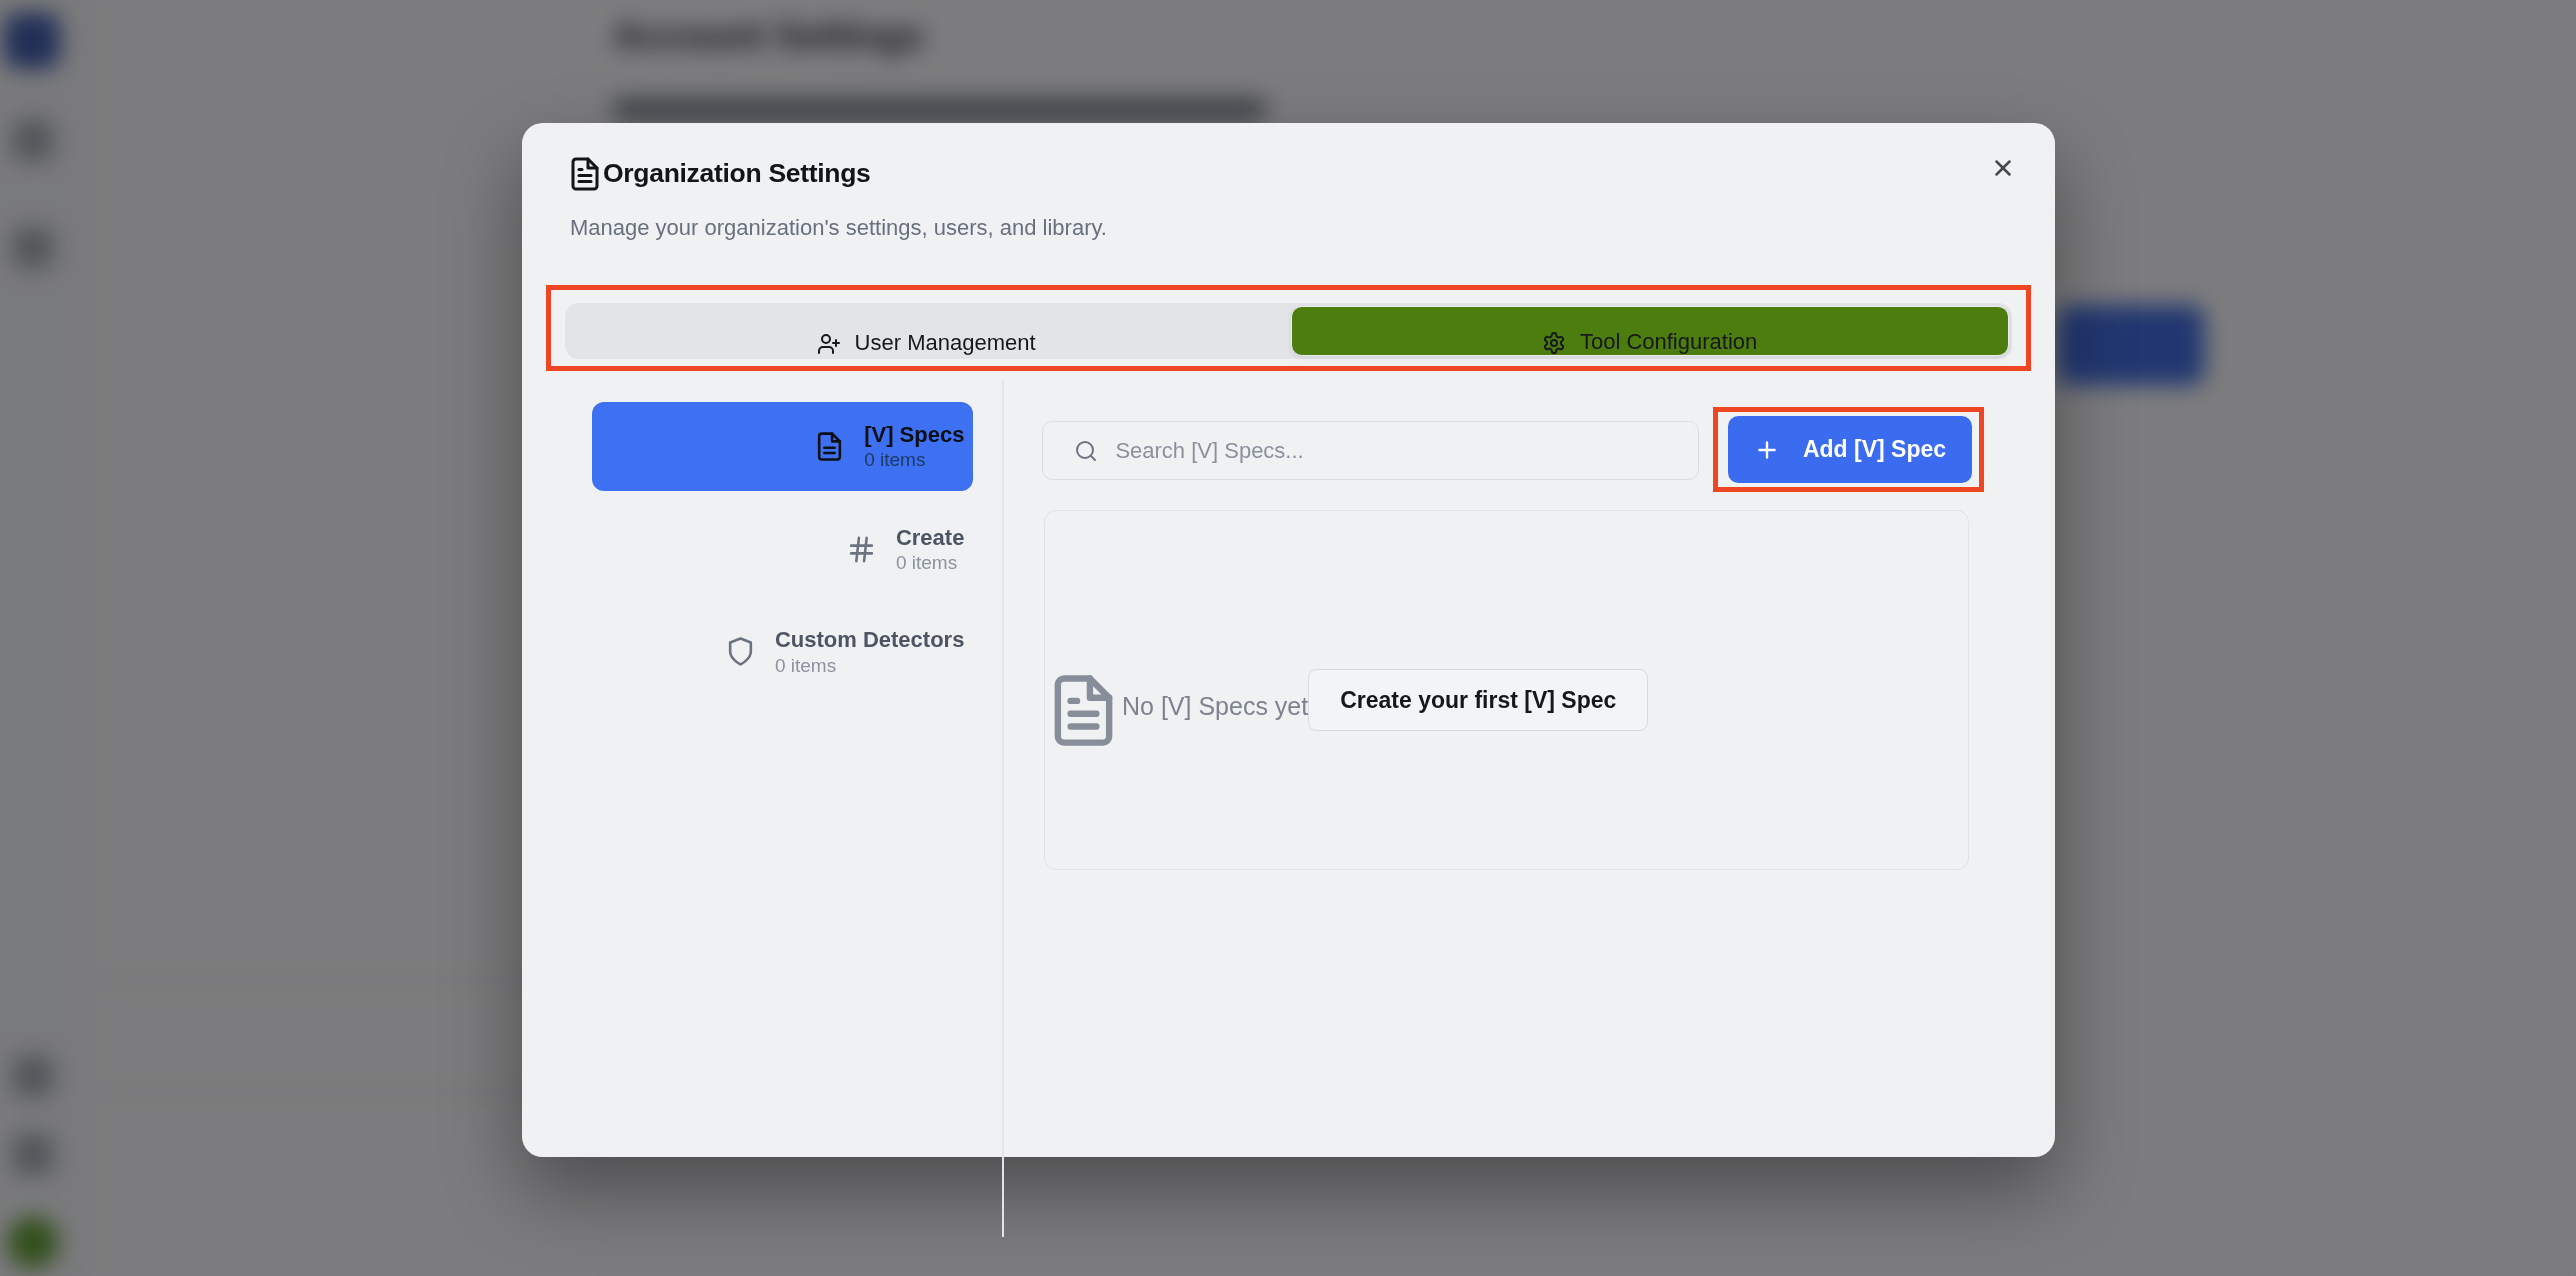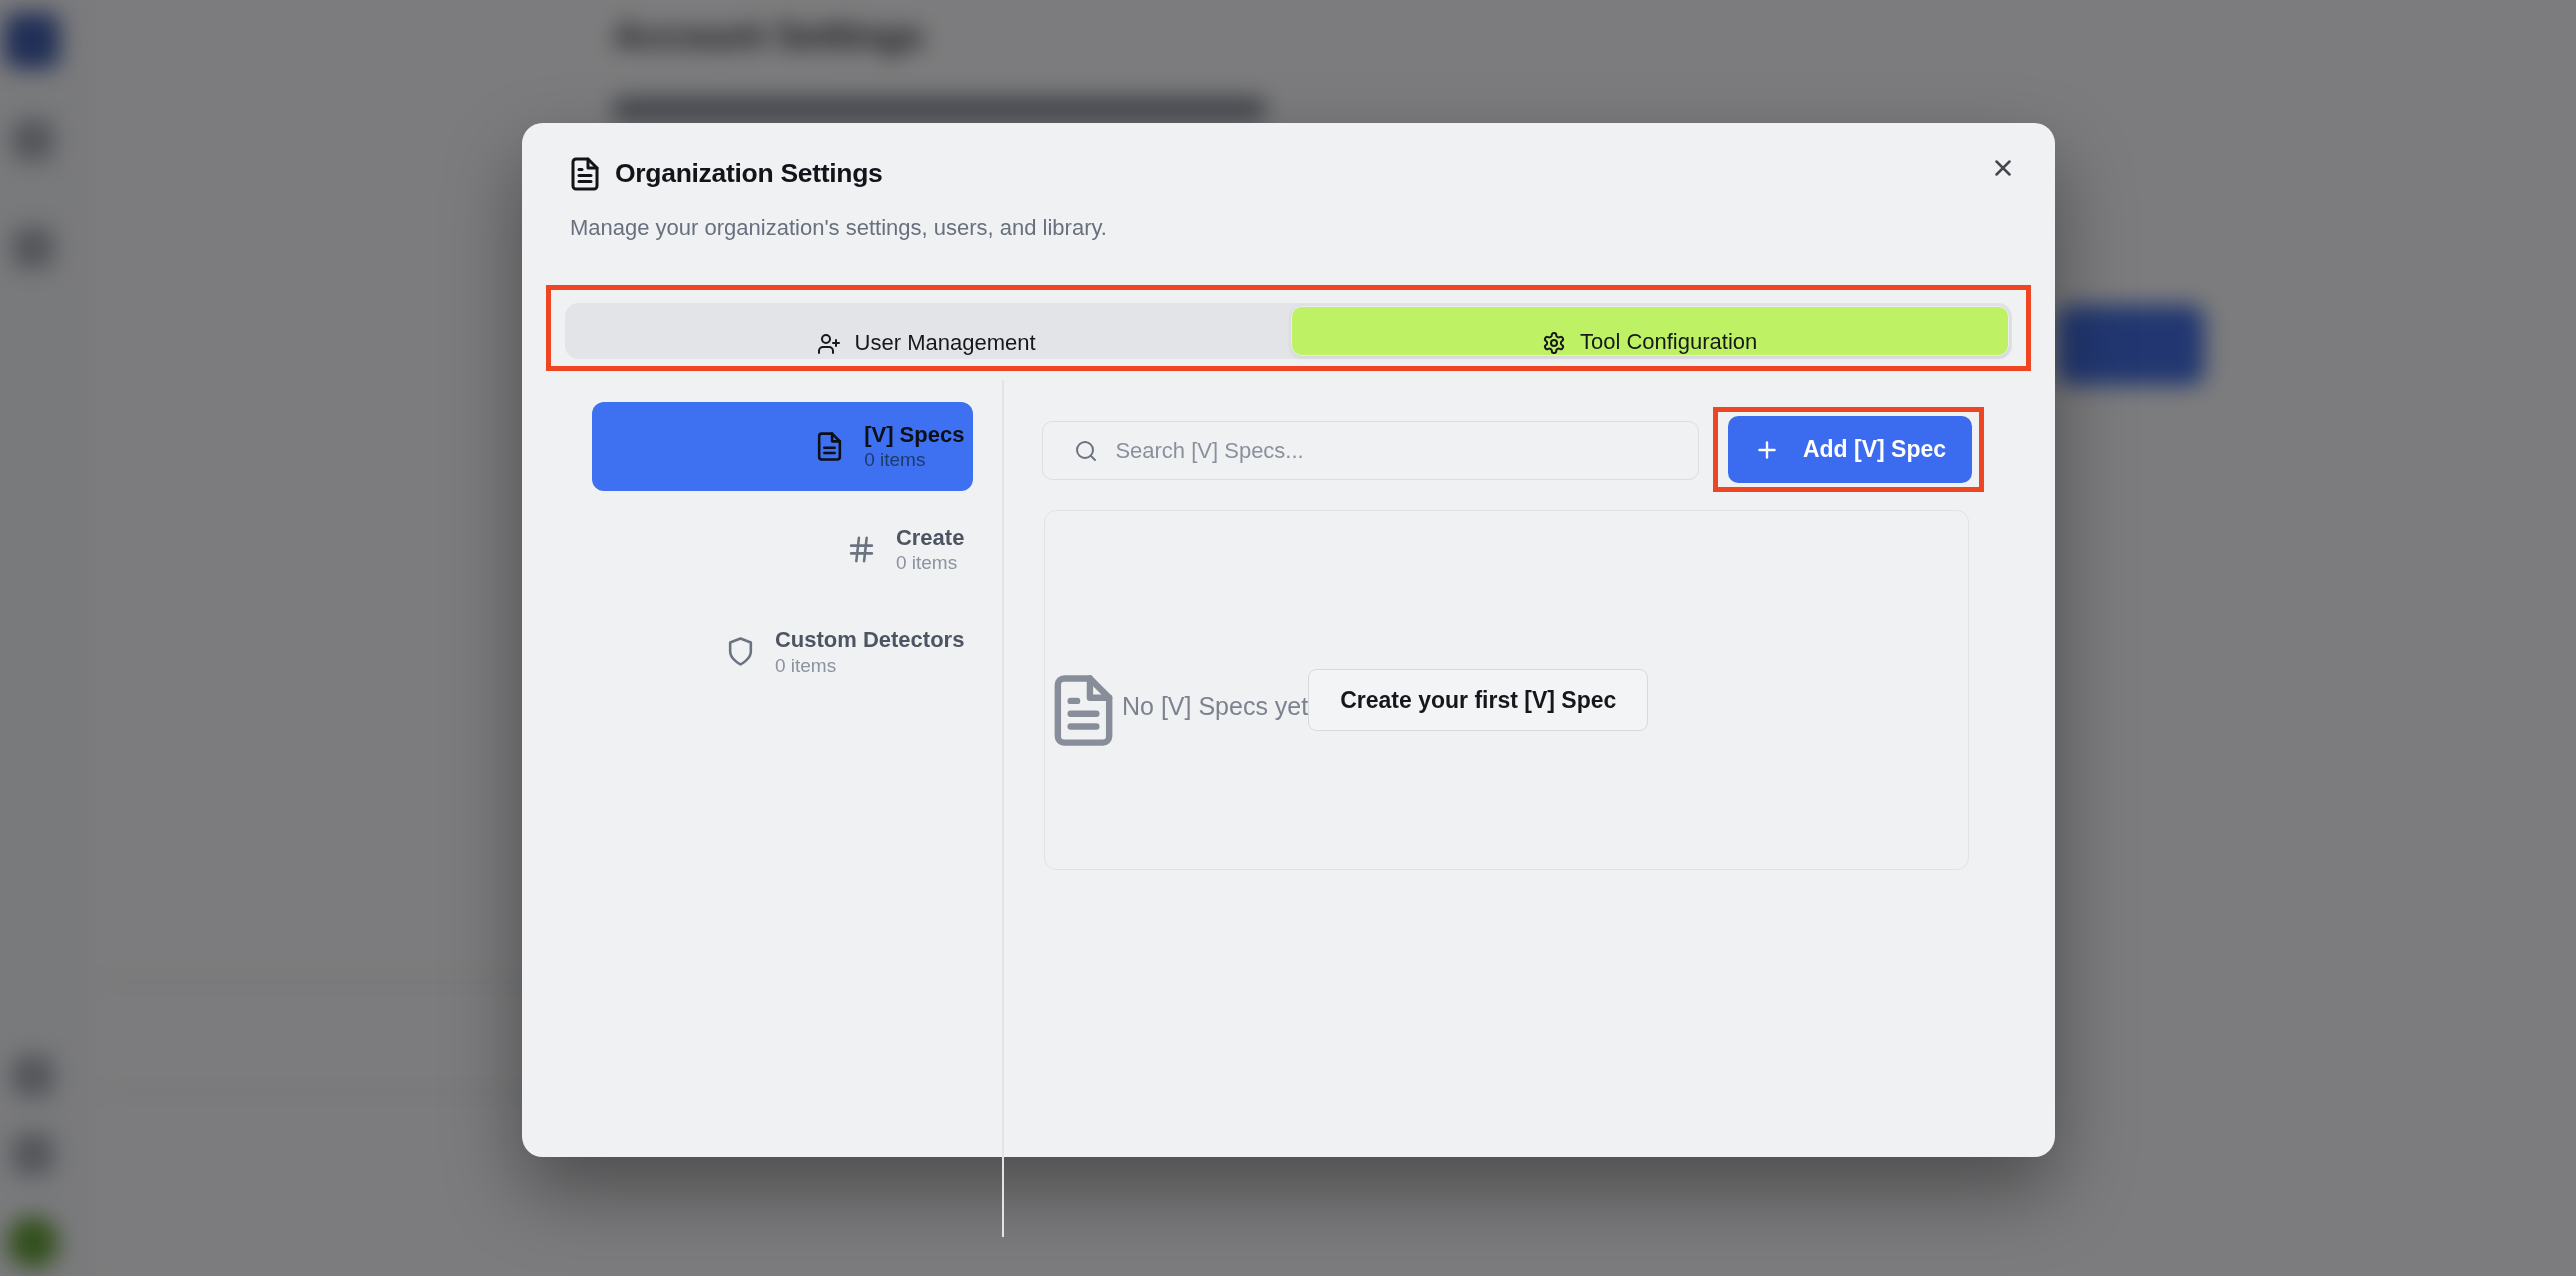--- a/index.html
+++ b/index.html
@@ -20,37 +20,37 @@
   .bg-hline{position:absolute;left:120px;height:1.7px;background:#c9ccd1;}
   .bg-hline.h1{top:975px;width:547px;}
   .bg-hline.h2{top:1084px;width:547px;}
   .bg-bluebtn{position:absolute;left:2046px;top:310px;width:145px;height:79px;border-radius:13.7px;background:#2e5fe0;}
 
   .scrim{position:absolute;inset:0;background:rgba(24,24,26,.565);}
 
   
   .modal{position:absolute;left:522px;top:123px;width:1533px;height:1034px;background:#f0f1f3;
          border-radius:20.5px;box-shadow:0 34px 77px rgba(0,0,0,.38);}
-  .mheader{position:absolute;left:45px;top:32.5px;display:flex;align-items:center;gap:12px;color:#121419;}
+  .mheader{position:absolute;left:45px;top:32.5px;display:flex;align-items:center;gap:0;color:#121419;}
   .mtitle{font-size:26.5px;font-weight:700;letter-spacing:-0.3px;}
   .msub{position:absolute;left:48px;top:92px;font-size:22px;color:#68707e;}
   .close-btn{position:absolute;right:27px;top:19px;width:51px;height:51px;display:flex;align-items:center;justify-content:center;
              color:#44474c;cursor:pointer;border-radius:8.6px;background:transparent;border:none;}
 
   
   .ann{position:absolute;border:5.1px solid #ee4623;pointer-events:none;z-index:5;}
   .ann-tabs{left:24px;top:162px;width:1475px;height:76px;}
   .ann-add{left:1191px;top:284px;width:261px;height:75px;}
 
   
   .tabbar{position:absolute;left:43px;top:180px;width:1447px;height:56px;background:#e2e4e7;border-radius:13.7px;
           display:flex;padding:0;box-sizing:border-box;}
   .tab{flex:1;display:flex;align-items:flex-end;justify-content:center;gap:13.7px;font-size:22px;font-weight:500;
        color:#16181c;border-radius:11px;margin:3.4px;cursor:pointer;}
-  .tab.active{background:#bef264;border:0.9px solid #eceded;box-shadow:0 1.7px 5.1px rgba(0,0,0,.08);}
+  .tab.active{background:#4d7c0f;border:0.9px solid #eceded;box-shadow:0 1.7px 5.1px rgba(0,0,0,.08);}
 
   
   .nav{position:absolute;left:70px;top:279px;width:381px;display:flex;flex-direction:column;gap:13.7px;}
   .nav-item{height:89px;border-radius:12px;display:flex;align-items:center;gap:19px;padding:0 8.6px 0 22px;
             box-sizing:border-box;cursor:pointer;justify-content:flex-end;}
   .nav-item .nv-title{font-size:22px;font-weight:600;color:#4d5563;line-height:1.25;}
   .nav-item .nv-count{font-size:19px;color:#8b92a0;line-height:1.25;}
   .nav-item .nicon{color:#6b7280;display:flex;}
   .nav-item.selected{background:#3d71f2;}
   .nav-item.selected .nv-title{color:#0c0f15;}

